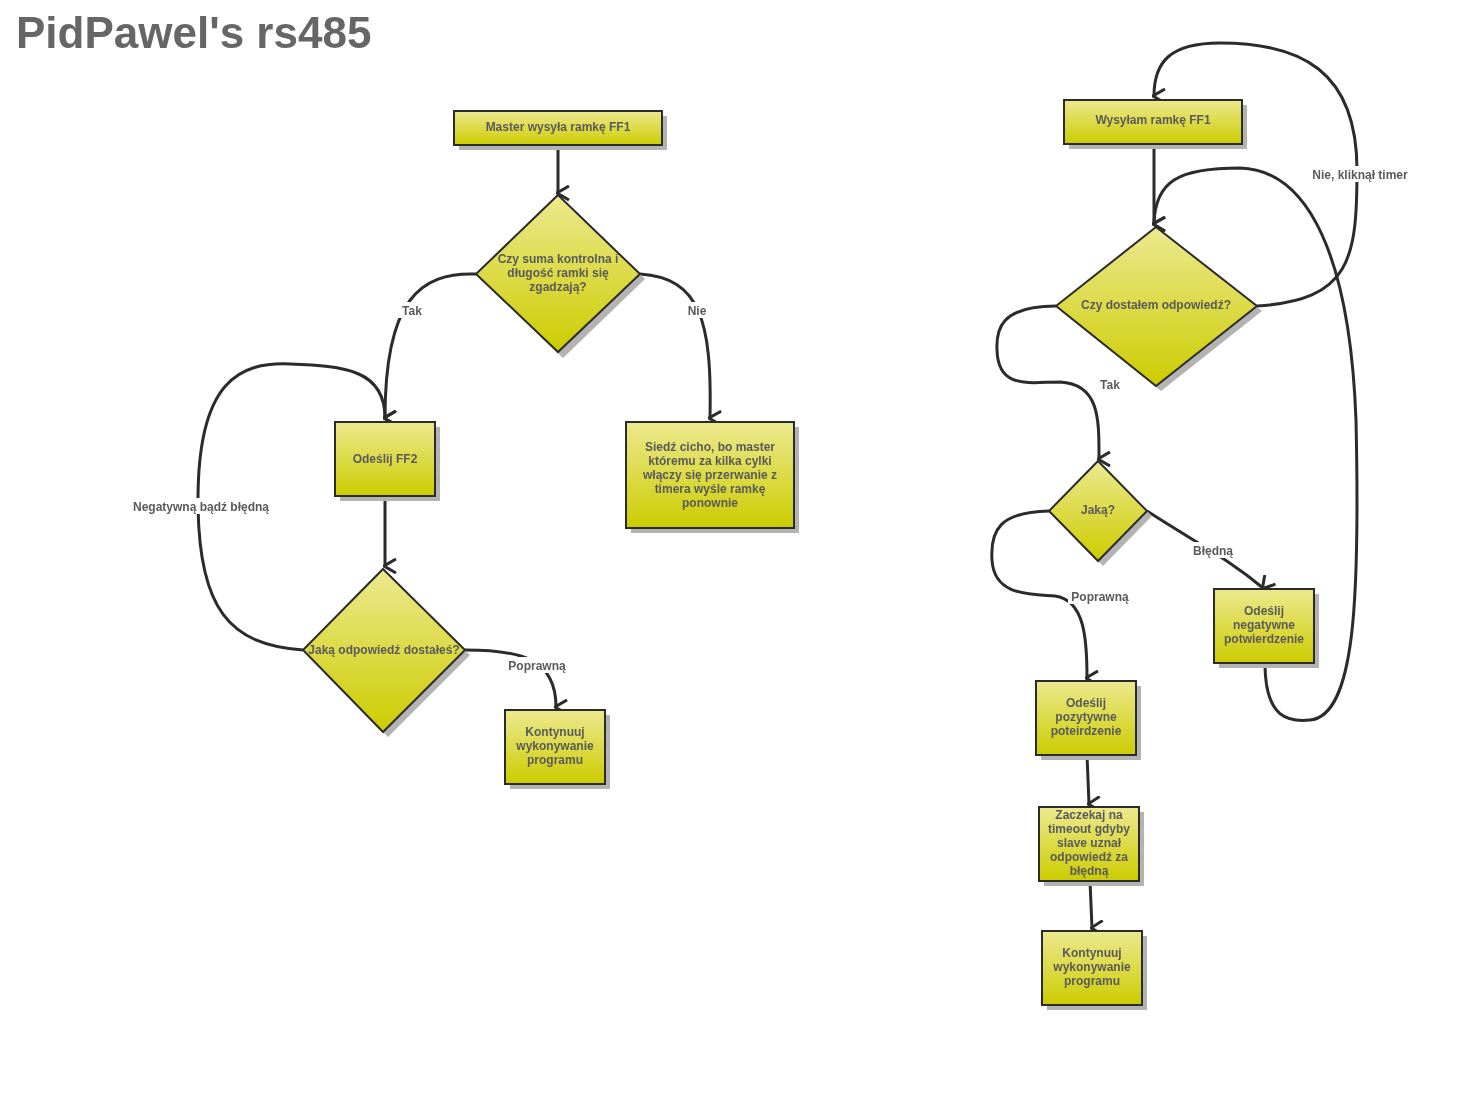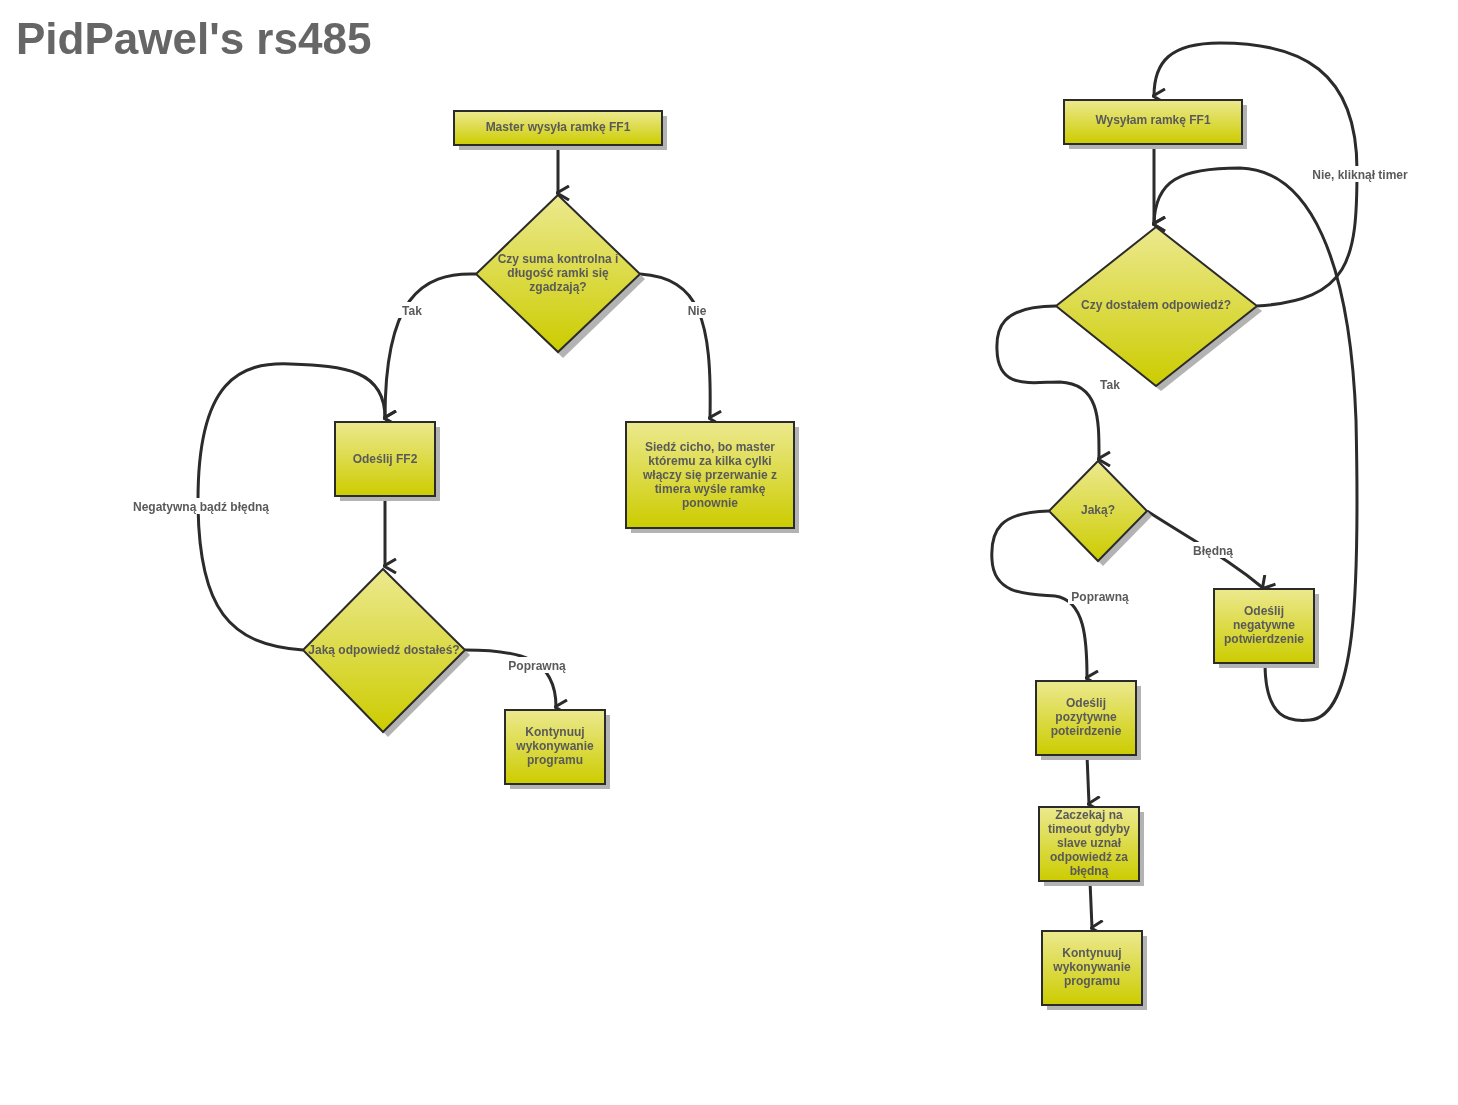--- a/index.html
+++ b/index.html
@@ -1,18 +1,18 @@
 <!DOCTYPE html>
 <html><head>
 <meta charset="utf-8">
 <style>
   html, body { margin:0; padding:0; background:#ffffff; }
   body { width:1458px; height:1105px; position:relative; overflow:hidden;
          font-family:"Liberation Sans", sans-serif; }
-  #title { position:absolute; left:16px; top:14px; font-size:44px; font-weight:bold;
+  #title { position:absolute; left:16px; top:8px; font-size:44px; font-weight:bold;
            color:#666666; letter-spacing:0px; }
   svg#diagram { position:absolute; left:0; top:0; }
   .node-text { font-family:"Liberation Sans", sans-serif; font-size:12px; font-weight:bold; fill:#5a5a5a; }
   .edge-label { font-family:"Liberation Sans", sans-serif; font-size:12px; font-weight:bold; fill:#5a5a5a; }
   .edge { fill:none; stroke:#2b2b2b; stroke-width:3; }
   .shape { stroke:#2b2b2b; stroke-width:2; fill:url(#yg); }
   .shadow { fill:#b3b3b3; }
 </style>
 </head>
 <body>

